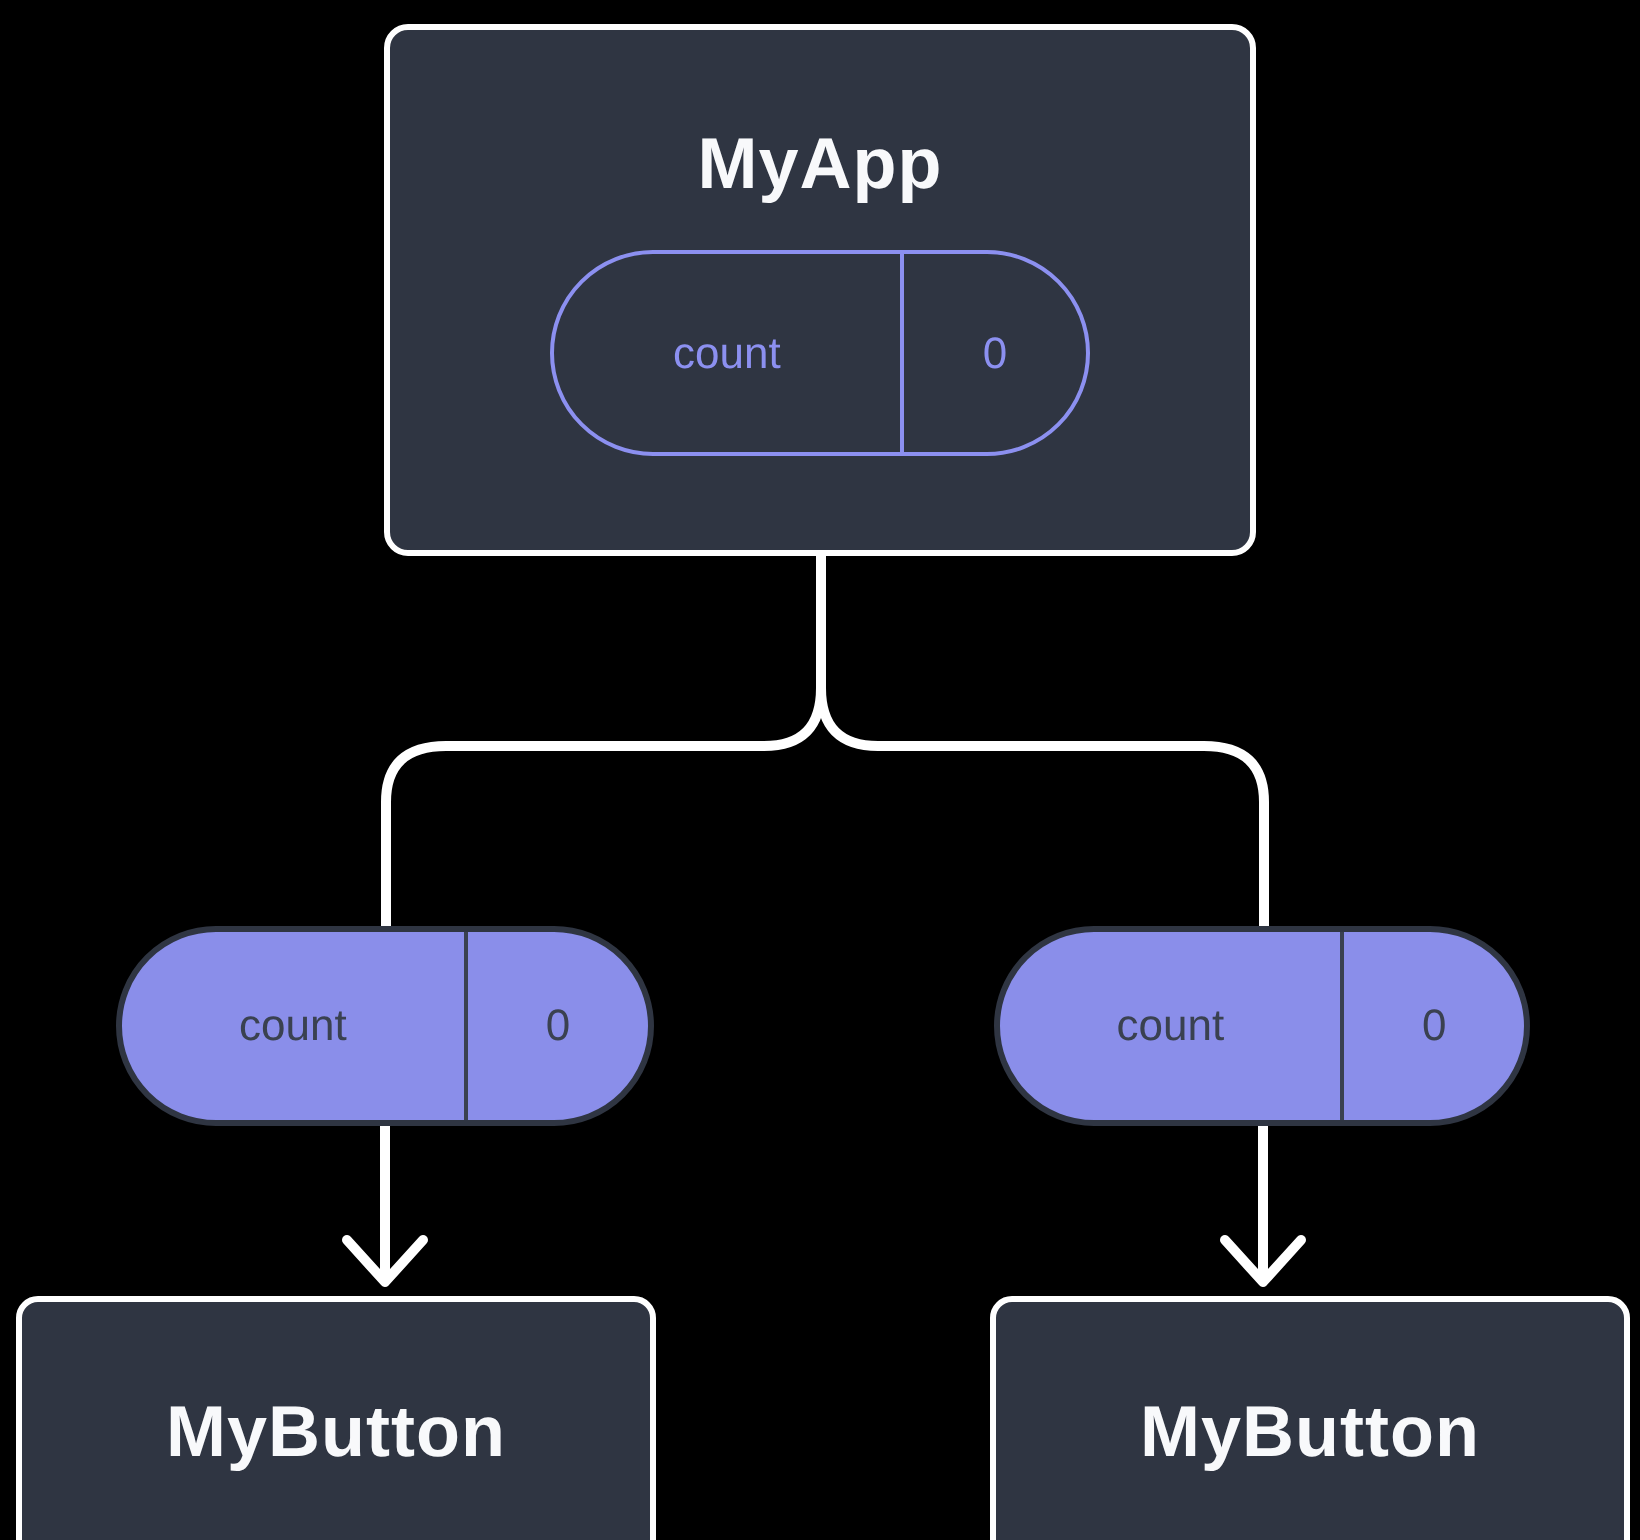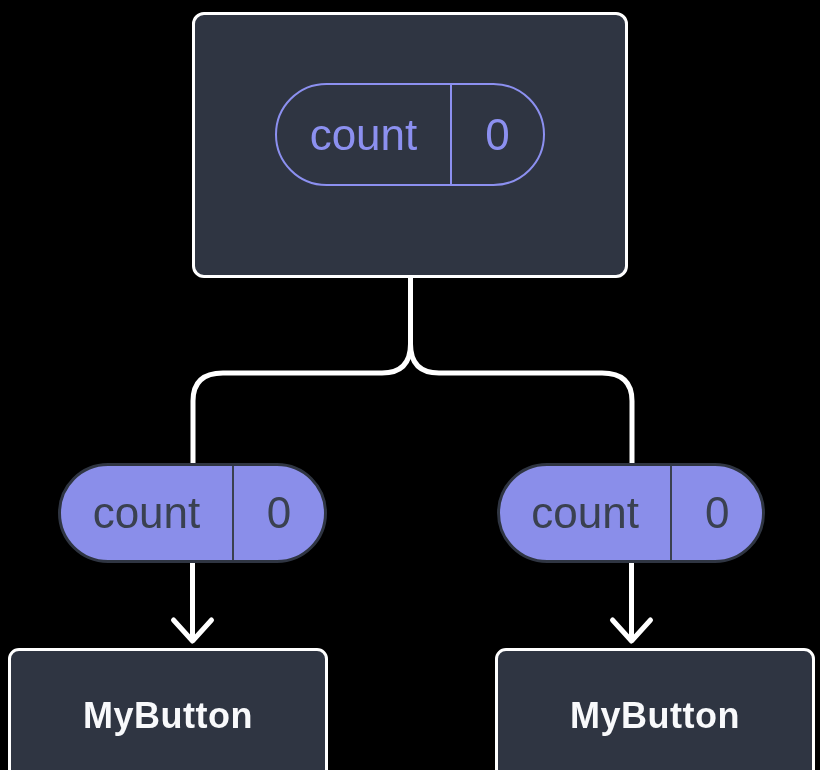--- a/index.html
+++ b/index.html
@@ -38,21 +38,21 @@
   .node.child{
     width:320px;height:136px;top:648px;
     border-width:3px;border-radius:11px;
     display:flex;align-items:center;justify-content:center;
     font-size:35px;font-weight:700;letter-spacing:.5px;
   }
   .node.child.left{left:8px;}
   .node.child.right{left:495px;}
   .pill{
     display:flex;box-sizing:border-box;
-    font-size:44px;font-weight:400;
+    font-size:22px;font-weight:400;
   }
   .pill .cell{
     display:flex;align-items:center;justify-content:center;
     box-sizing:border-box;
   }
   .pill .name{width:65%;}
   .pill .value{width:35%;}
   .pill.outlined{
     margin-top:22px;
     width:270px;height:103px;border-radius:52px;
@@ -80,20 +80,21 @@
     <path d="M410.5 278 V344"></path>
     <path d="M410.5 344 Q410.5 373 382 373 H223 Q193 373 193 401 V463"></path>
     <path d="M410.5 344 Q410.5 373 439 373 H602 Q632 373 632 401 V463"></path>
     <path d="M192.5 562 V637"></path>
     <path d="M173.5 620 L192.5 641 L211.5 620"></path>
     <path d="M631.5 562 V637"></path>
     <path d="M612.5 620 L631.5 641 L650.5 620"></path>
   </svg>
 
   <div class="node root">
+    <div class="node-title">MyApp</div>
     <div class="pill outlined">
       <div class="cell name">count</div>
       <div class="cell value">0</div>
     </div>
   </div>
 
   <div class="pill filled left">
     <div class="cell name">count</div>
     <div class="cell value">0</div>
   </div>

